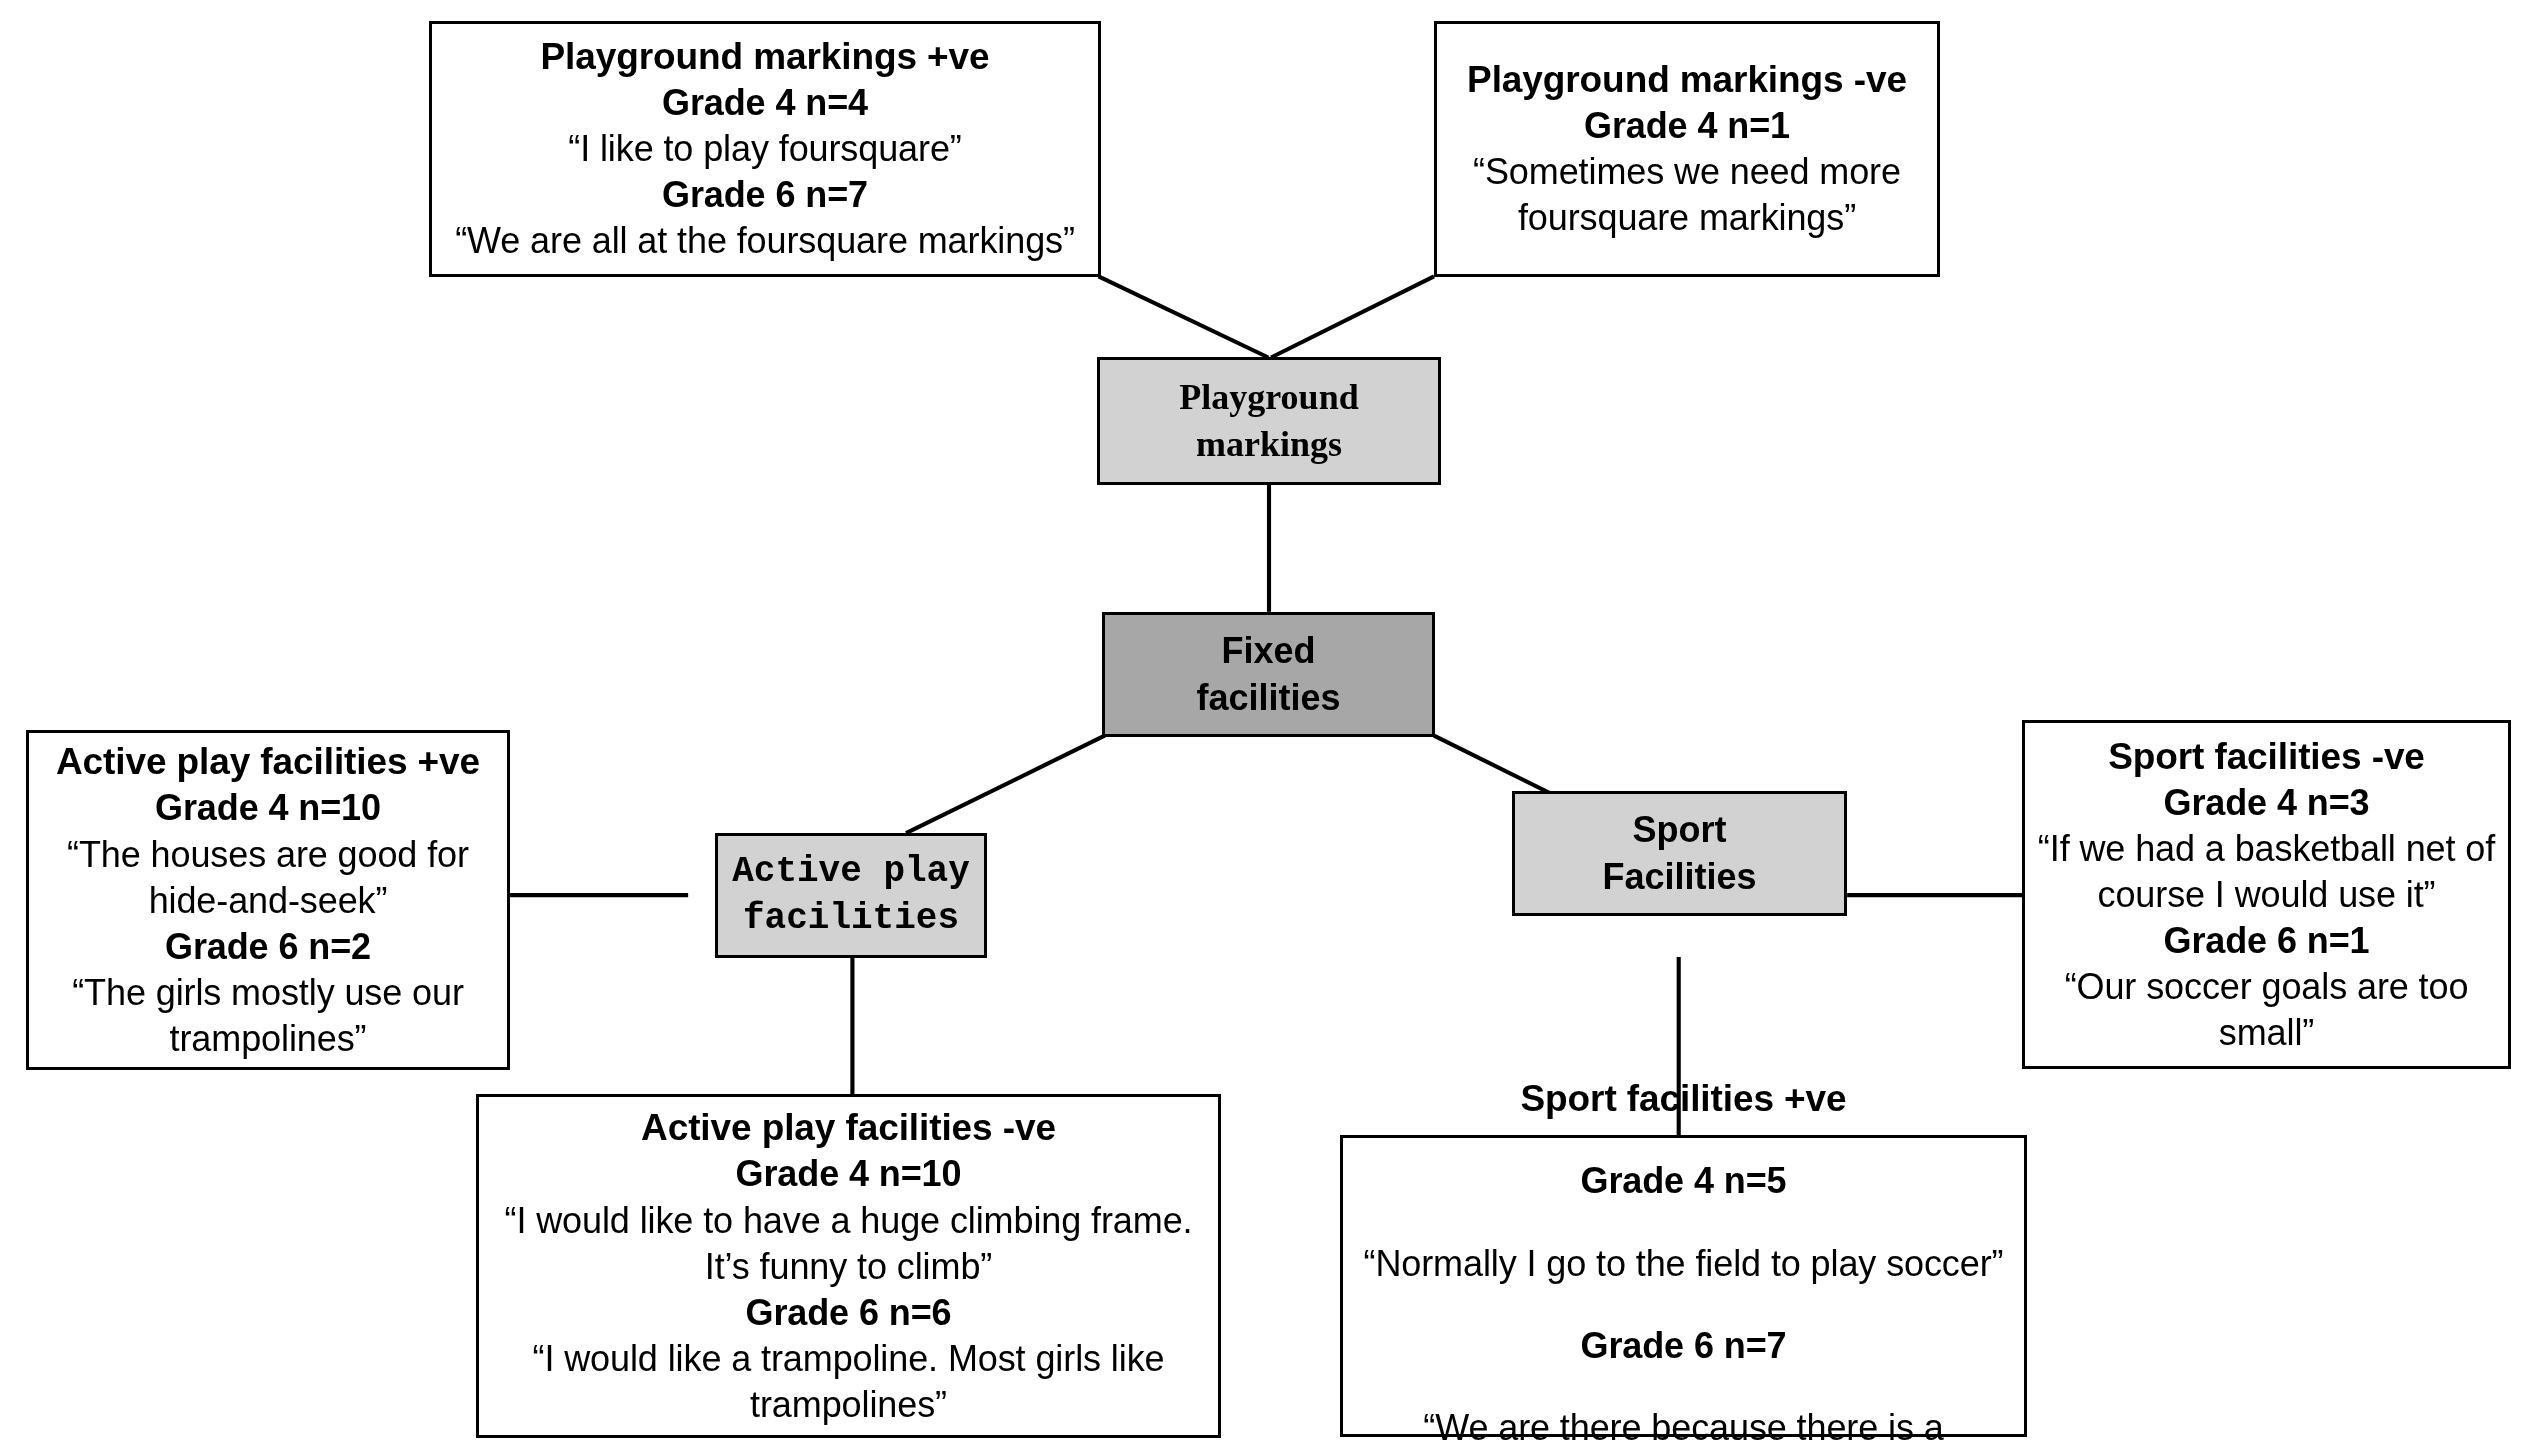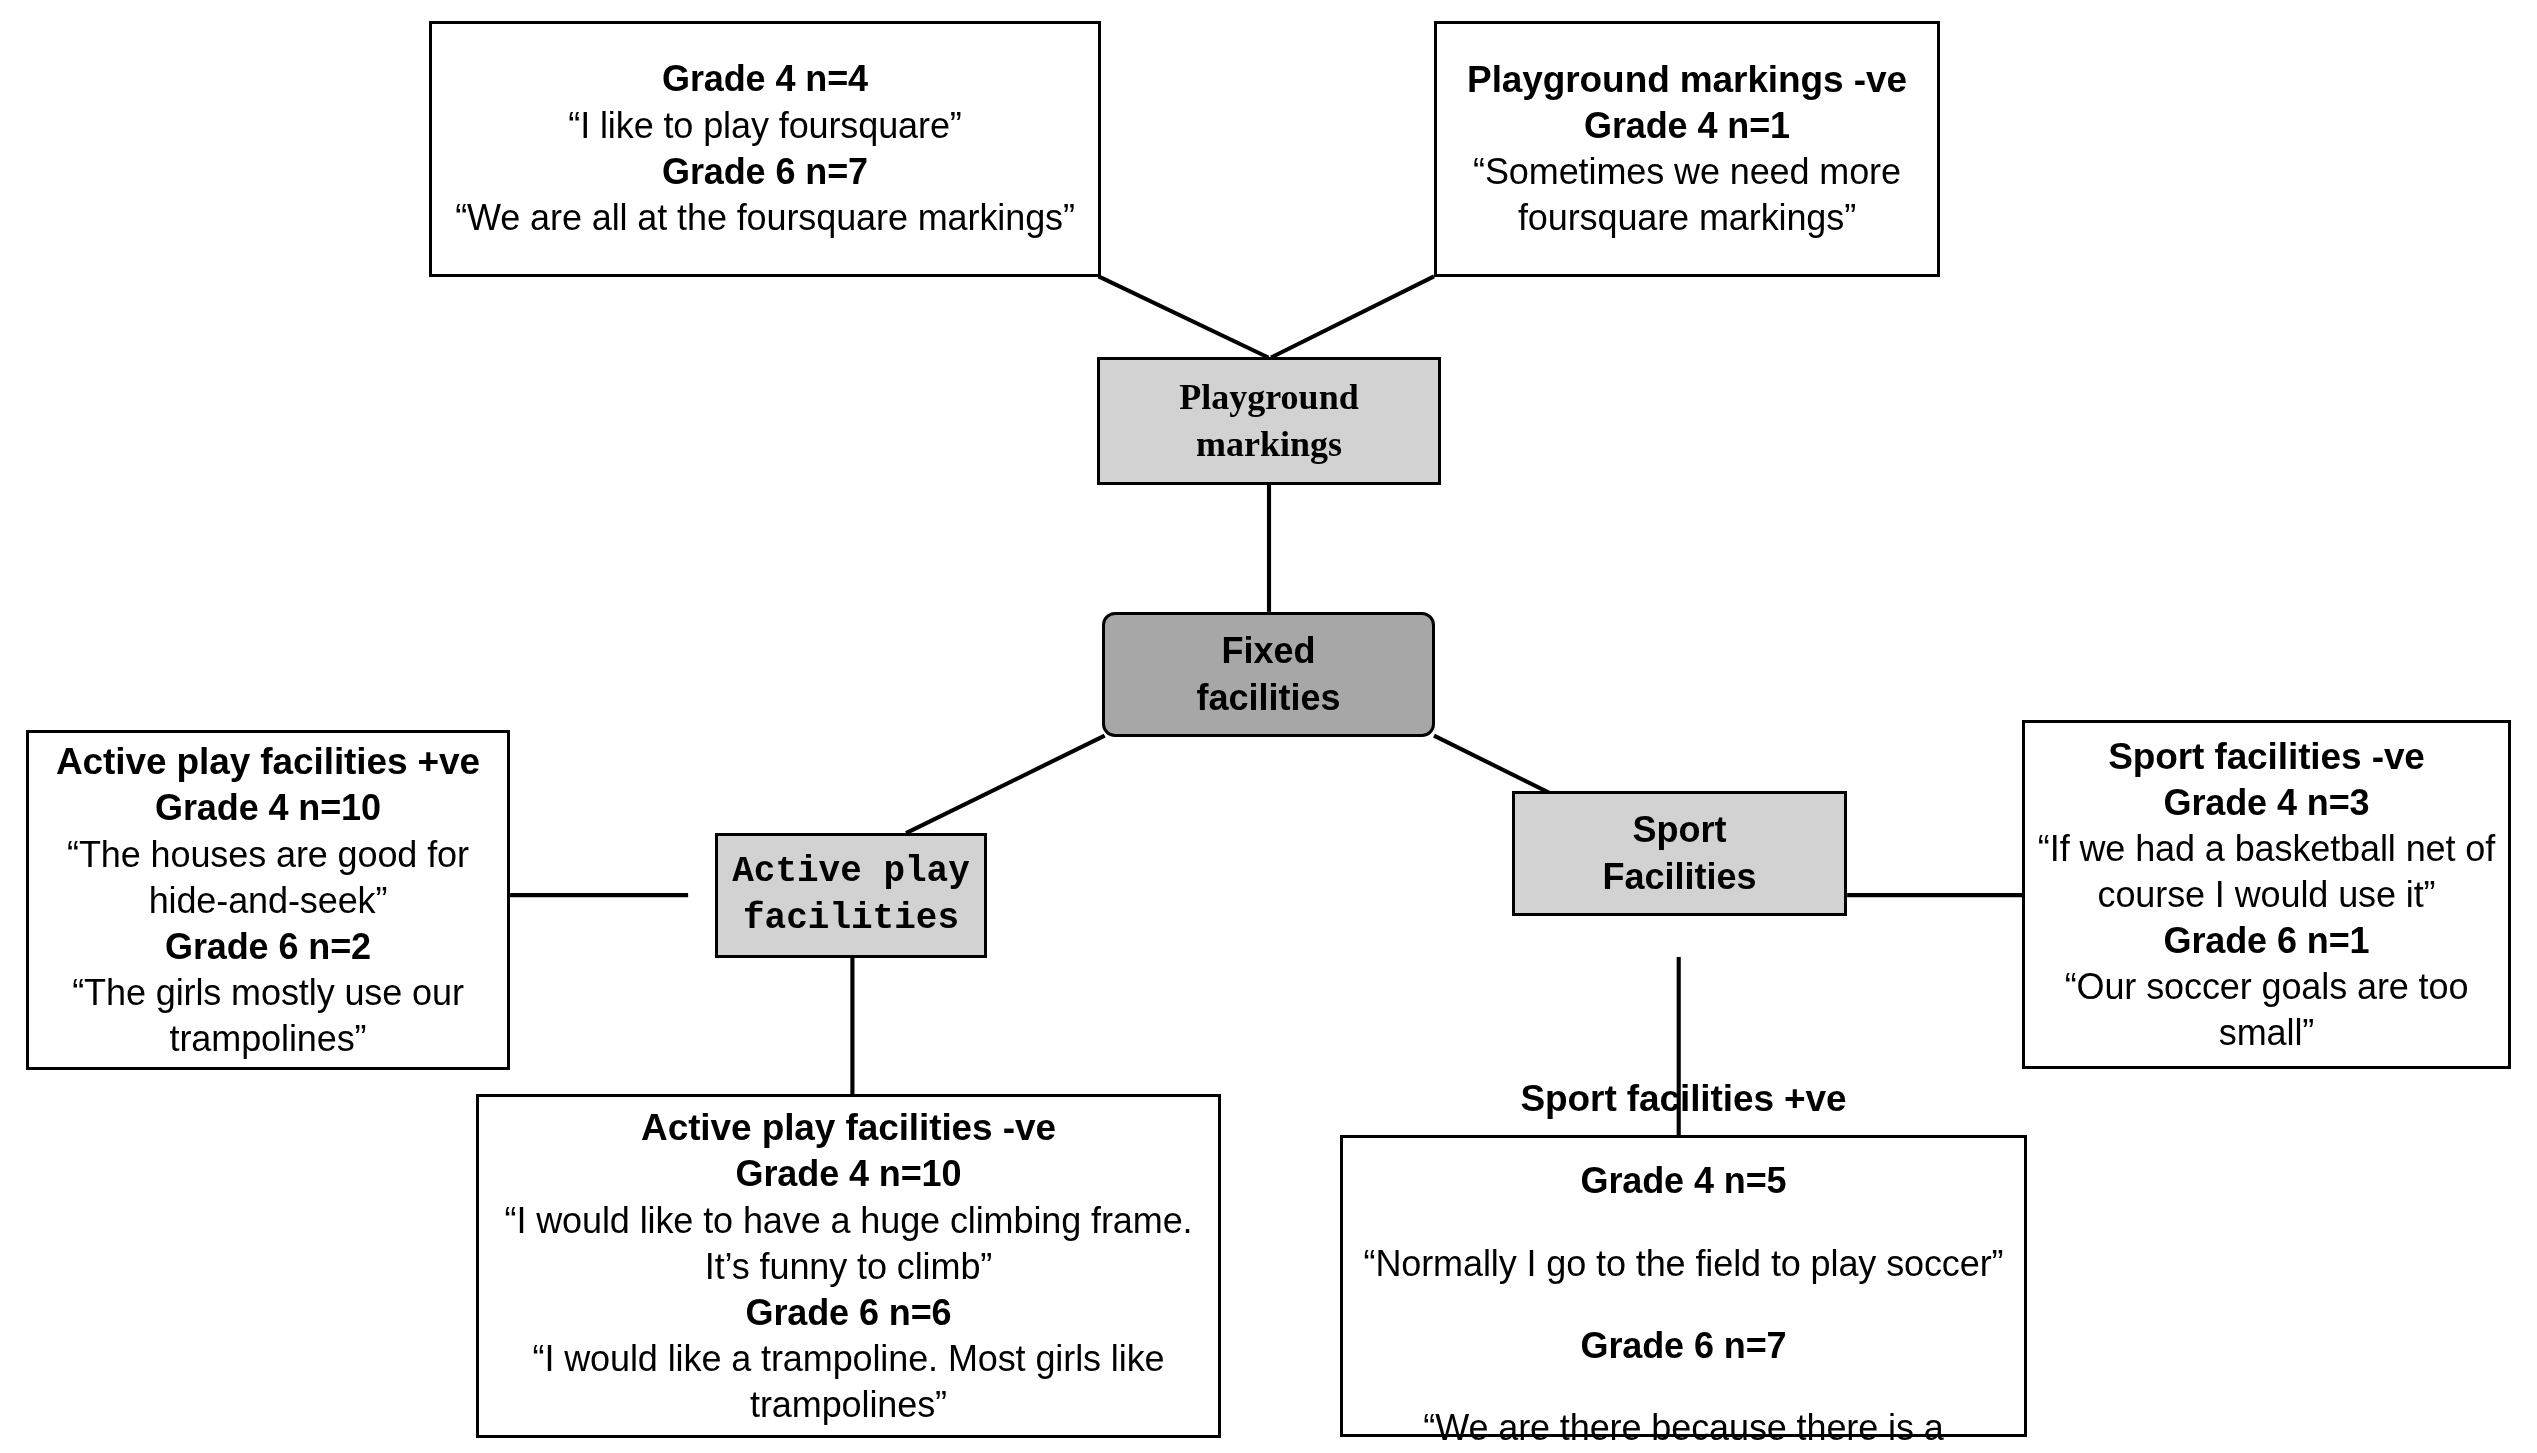--- a/index.html
+++ b/index.html
@@ -88,20 +88,21 @@
     <line x1="742" y1="1302" x2="1001" y2="1302" stroke="#000000" stroke-width="6"></line>
 
     <line x1="1240" y1="1392" x2="1240" y2="1592" stroke="#000000" stroke-width="6"></line>
 
     <line x1="2687" y1="1302" x2="2942" y2="1302" stroke="#000000" stroke-width="6"></line>
 
     <line x1="2442" y1="1392" x2="2442" y2="1652" stroke="#000000" stroke-width="6"></line>
   </svg>
 
   <div class="quote-box" style="left:429px; top:20.6px; width:672px; height:256px;">
+    <span class="qb-line head">Playground markings +ve</span>
     <span class="qb-line grade">Grade 4 n=4</span>
     <span class="qb-line quote">“I like to play foursquare”</span>
     <span class="qb-line grade">Grade 6 n=7</span>
     <span class="qb-line quote">“We are all at the foursquare markings”</span>
   </div>
 
   <div class="quote-box" style="left:1434px; top:20.6px; width:506px; height:256px;align-items:center;">
     <span class="qb-line head">Playground markings -ve</span>
     <span class="qb-line grade">Grade 4 n=1</span>
     <span class="qb-line quote">“Sometimes we need more foursquare markings”</span>
@@ -137,21 +138,21 @@
     <span class="qb-line quote">“Normally I go to the field to play soccer”</span>
     <span class="qb-line grade">Grade 6 n=7</span>
     <span class="qb-line quote">“We are there because there is a basketball net”</span>
   </div>
 
   <div class="node light" style="left:1097px; top:357px; width:344px; height:128px;font-family:Liberation Serif, serif;">
     <span class="node-label">Playground
 markings</span>
   </div>
 
-  <div class="node dark" style="left:1102px; top:612px; width:333px; height:125px;border-radius:13px;">
+  <div class="node dark" style="left:1102px; top:612px; width:333px; height:125px;">
     <span class="node-label">Fixed
 facilities</span>
   </div>
 
   <div class="node light" style="left:715px; top:833px; width:272px; height:125px;font-family:Liberation Mono, monospace;">
     <span class="node-label">Active play
 facilities</span>
   </div>
 
   <div class="node light" style="left:1512px; top:791px; width:335px; height:125px;">

